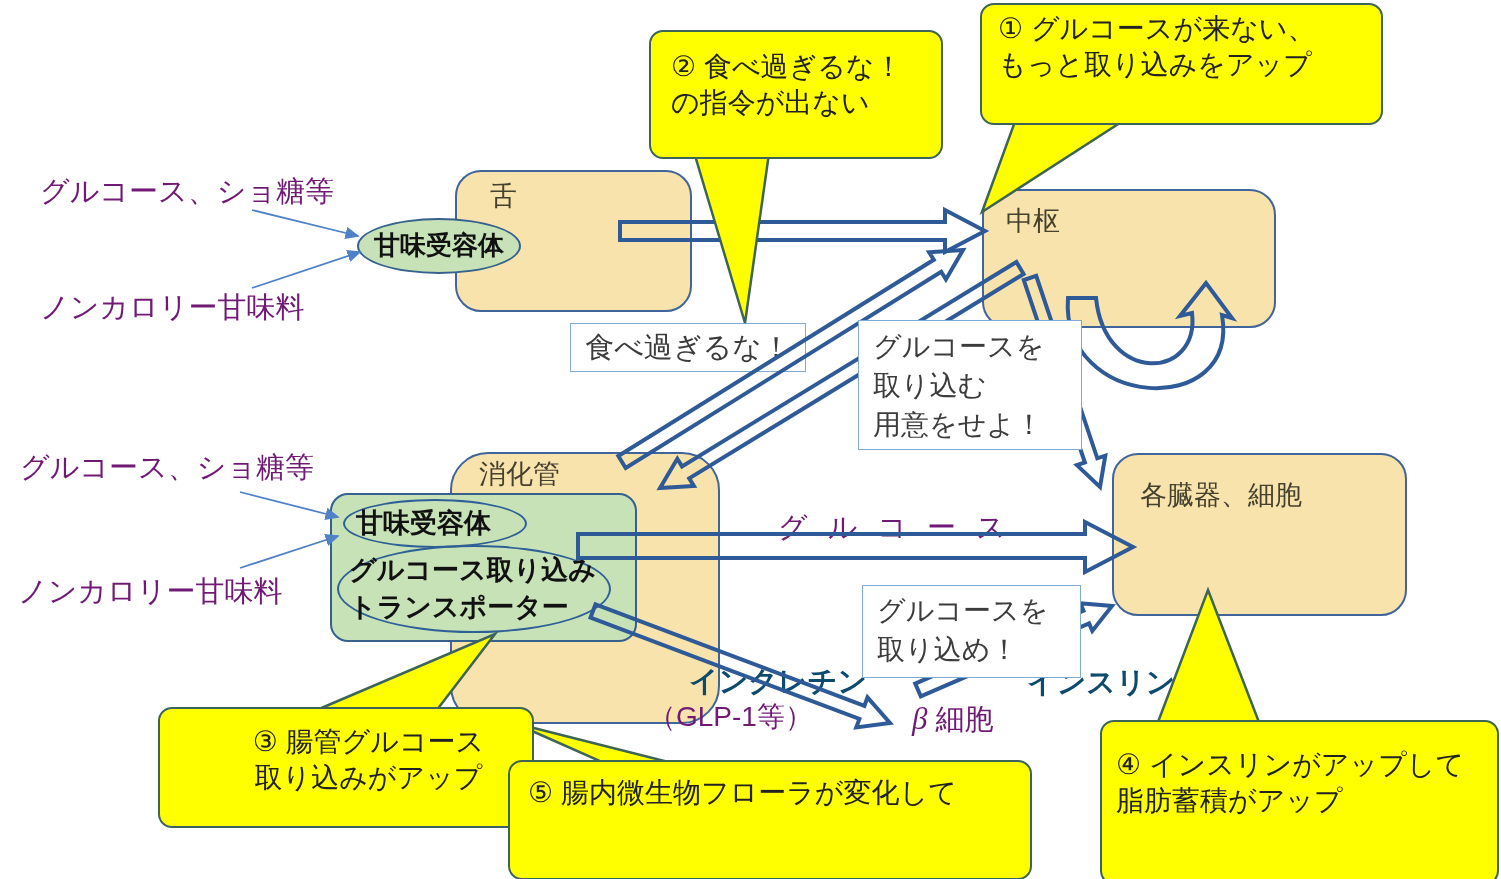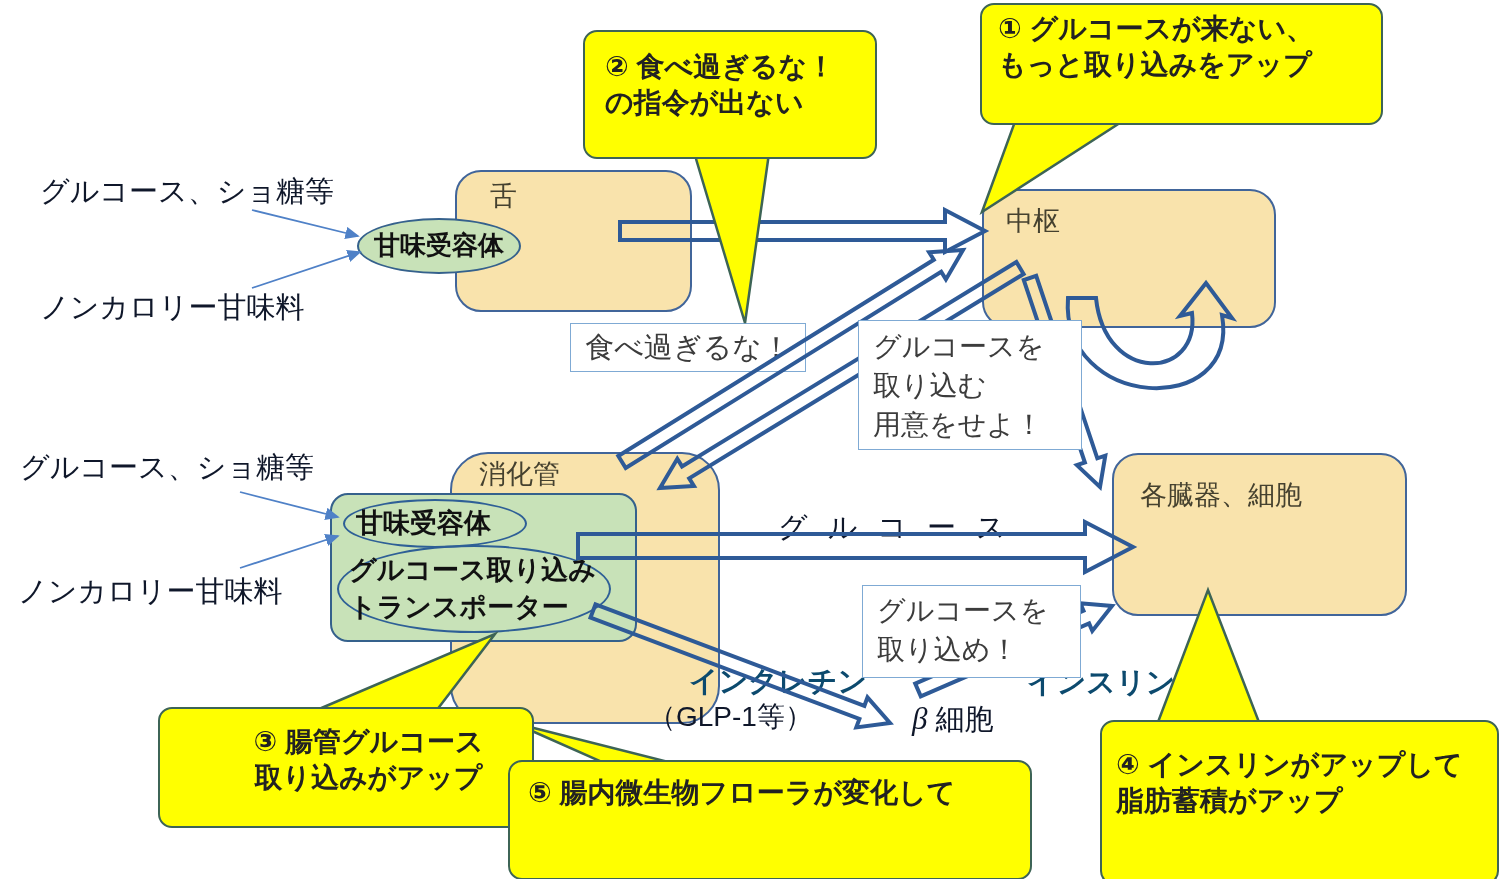--- a/index.html
+++ b/index.html
@@ -9,28 +9,28 @@
   .layer{position:absolute;left:0;top:0;pointer-events:none;}
   
   .node{position:absolute;background:#F9E3AC;border:2.5px solid #41659A;border-radius:26px;z-index:1;}
   .node .ttl{position:absolute;font-size:27px;color:#45412f;white-space:nowrap;}
   
   .greenfill{background:#C8E2B8;border:2.5px solid #35618C;}
   .ellipse{border-radius:50%;}
   .outline-ell{position:absolute;border:2px solid #2E5F96;border-radius:50%;background:transparent;z-index:2;}
   .boldlbl{position:absolute;font-weight:bold;color:#111;font-size:27px;white-space:nowrap;z-index:2;}
   
-  .plain{position:absolute;font-size:29px;color:#0f172a;white-space:nowrap;z-index:2;}
+  .plain{position:absolute;font-size:29px;color:#701a75;white-space:nowrap;z-index:2;}
   .bold{font-weight:bold;color:#0c4a6e;margin-left:44px;}
   
   .note{position:absolute;background:#ffffff;border:1.5px solid #7FAAD4;font-size:28px;color:#3c3c3c;
         white-space:nowrap;line-height:39px;}
   
   .callout{position:absolute;background:#FFFF00;border:2.5px solid #3D6456;border-radius:14px;
-           z-index:6;font-size:28px;color:#222;line-height:36px;white-space:nowrap;font-weight:bold;}
+           z-index:6;font-size:28px;color:#222;line-height:36px;white-space:nowrap;}
   .z2{z-index:2}.z3{z-index:3}.z4{z-index:4}.z5{z-index:5}
 </style>
 </head>
 <body>
 
 <div class="stage">
 
   <div class="node" style="left:455px;top:170px;width:233px;height:138px;">
     <span class="ttl" style="left:33px;top:6px;">舌</span>
   </div>
@@ -113,21 +113,21 @@
     <polygon points="688,132 772,132 745,323" fill="#FFFF00" stroke="#3D6456" stroke-width="2.5"></polygon>
     <polygon points="305,715 433,715 495,634" fill="#FFFF00" stroke="#3D6456" stroke-width="2.5"></polygon>
     <polygon points="1155,730 1262,730 1208,590" fill="#FFFF00" stroke="#3D6456" stroke-width="2.5"></polygon>
     <polygon points="620,770 700,770 514,723" fill="#FFFF00" stroke="#3D6456" stroke-width="2.5"></polygon>
   </svg>
 
   <div class="callout" style="left:980px;top:3px;width:383px;height:112px;padding:6px 0 0 16px;">
     <div>① グルコースが来ない、</div>
     <div>もっと取り込みをアップ</div>
   </div>
-  <div class="callout" style="left:583px;top:30px;width:270px;height:108px;padding:17px 0 0 20px;">
+  <div class="callout" style="left:649px;top:30px;width:270px;height:108px;padding:17px 0 0 20px;">
     <div>② 食べ過ぎるな！</div>
     <div>の指令が出ない</div>
   </div>
   <div class="callout" style="left:158px;top:707px;width:327px;height:102px;padding-top:15px;text-align:center;padding-left:45px;">
     <div>③ 腸管グルコース</div>
     <div>取り込みがアップ</div>
   </div>
   <div class="callout" style="left:1100px;top:720px;width:381px;height:136px;padding:25px 0 0 14px;">
     <div>④ インスリンがアップして</div>
     <div>脂肪蓄積がアップ</div>

